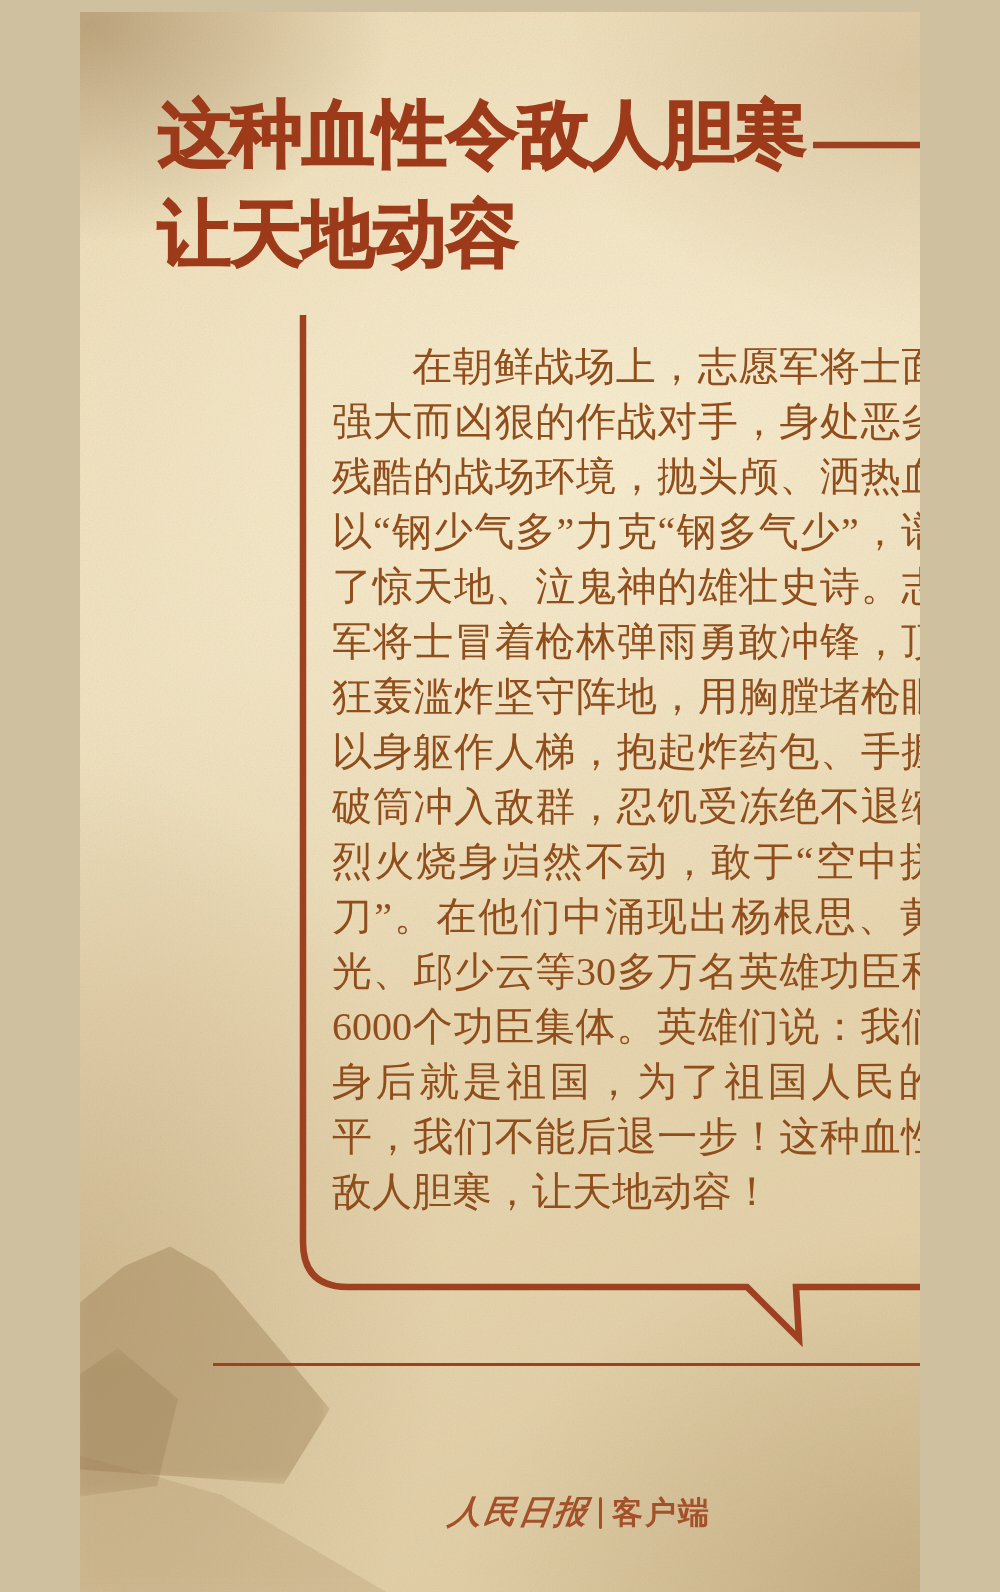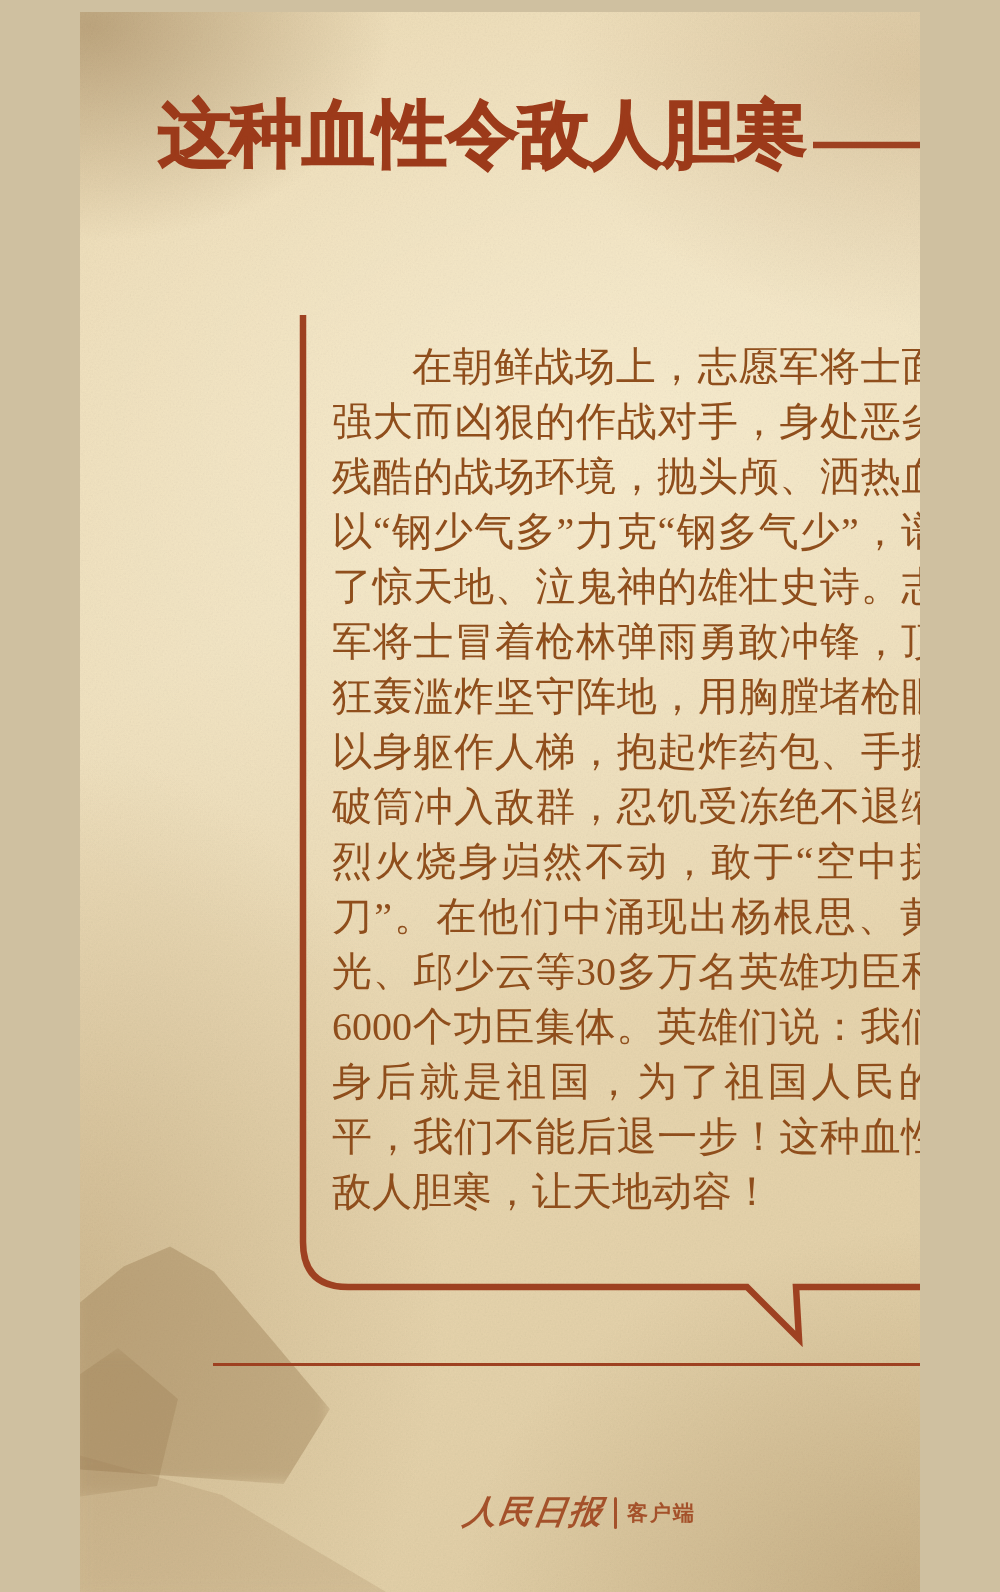--- a/index.html
+++ b/index.html
@@ -98,21 +98,21 @@
     font-family:"Liberation Serif", serif;
     font-style:italic;font-weight:700;font-size:33px;
     transform:skewX(-8deg);
     letter-spacing:2px;
   }
   .footer-logo .divider{
     width:3px;height:32px;background:#a4512a;border-radius:2px;
   }
   .footer-logo .client{
     font-family:Liberation Serif, serif;
-    font-weight:800;font-size:21px;letter-spacing:2px;
+    font-weight:800;font-size:31px;letter-spacing:2px;
   }
 </style>
 </head>
 <body>
 
 <div class="poster">
 
   <svg class="noise" width="1000" height="1592" aria-hidden="true">
     <filter id="paperNoise">
       <feTurbulence type="fractalNoise" baseFrequency="0.6" numOctaves="2" stitchTiles="stitch"></feTurbulence>
@@ -120,20 +120,21 @@
     </filter>
     <rect width="1000" height="1592" filter="url(#paperNoise)" opacity="0.11"></rect>
   </svg>
 
   <div class="mountain m1"></div>
   <div class="mountain m2"></div>
   <div class="mountain m3"></div>
 
   <div class="title">
     <div>这种血性令敌人胆寒</div>
+    <div>让天地动容</div>
   </div>
 
   <svg class="bubble-svg" width="1000" height="1592" viewBox="0 0 1000 1592" aria-hidden="true">
     <path d="M 733 133
              L 873 133
              Q 918 133 918 178
              L 918 1230
              Q 918 1275 873 1275
              L 716 1275
              L 719 1327

